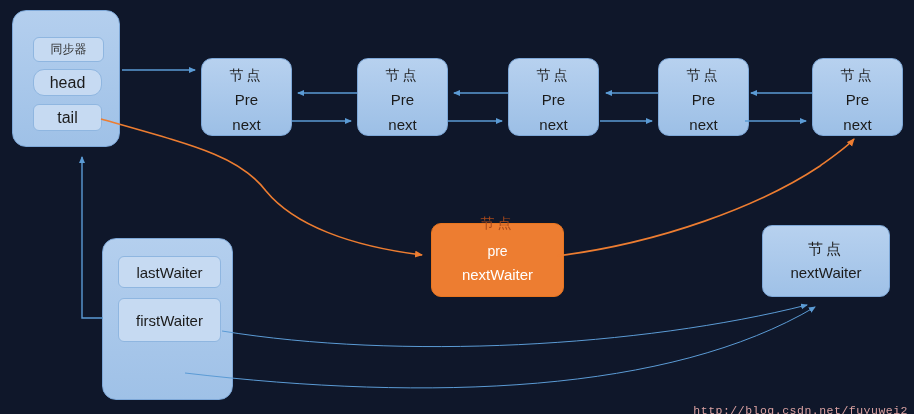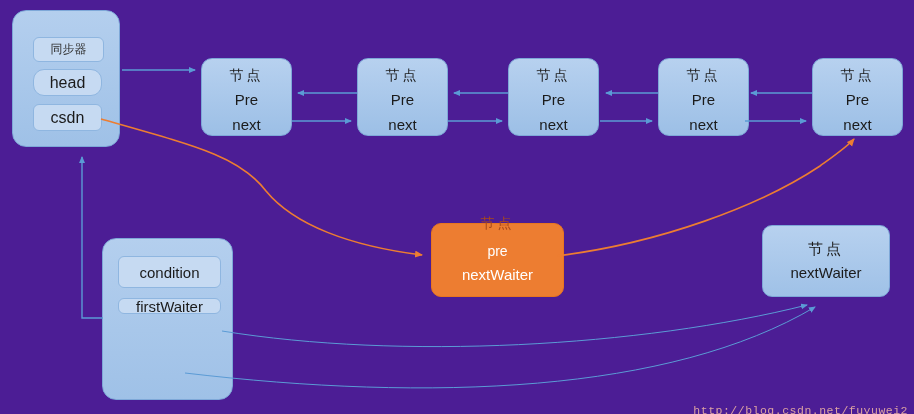--- a/index.html
+++ b/index.html
@@ -1,16 +1,16 @@
 <!DOCTYPE html>
 <html><head>
 <meta charset="utf-8">
 <style>
   html,body{margin:0;padding:0;background:#fff;}
-  #stage{position:relative;width:914px;height:414px;background:#4c1d95;overflow:hidden;
+  #stage{position:relative;width:914px;height:414px;background:#0f172a;overflow:hidden;
          font-family:"Liberation Sans","DejaVu Sans",sans-serif;color:#1b1b1b;}
 
   
   .bigbox{position:absolute;border-radius:14px;
           background:linear-gradient(180deg,#b4cfee 0%,#9fc1e7 100%);
           border:1px solid #7ea8d8;box-sizing:border-box;}
   .innerbox{position:absolute;border-radius:6px;background:#c6daf2;
             border:1px solid #8fb6e0;box-sizing:border-box;
             display:flex;align-items:center;justify-content:center;}
 
@@ -24,21 +24,21 @@
 
   
   .sync{left:12px;top:10px;width:108px;height:137px;}
   .sync .f0{left:20px;top:26px;width:71px;height:25px;font-size:12px;color:#2e2e2e;}
   .sync .f1{left:20px;top:58px;width:69px;height:27px;font-size:16px;border-radius:11px;}
   .sync .f2{left:20px;top:93px;width:69px;height:27px;font-size:16px;}
 
   
   .cond{left:102px;top:238px;width:131px;height:162px;}
   .cond .f0{left:15px;top:17px;width:103px;height:32px;font-size:15px;}
-  .cond .f1{left:15px;top:59px;width:103px;height:16px;font-size:15px;}
+  .cond .f1{left:15px;top:59px;width:103px;height:44px;font-size:15px;}
   .cond .f2{left:15px;top:101px;width:103px;height:32px;font-size:15px;}
 
   
   .orange{position:absolute;left:431px;top:223px;width:133px;height:74px;border-radius:10px;
           background:#ed7d31;border:1px solid #e8751f;box-sizing:border-box;text-align:center;}
   .orange .title{position:absolute;left:0;right:0;top:0;transform:translateY(-52%);
                  color:#a8491b;font-size:14px;letter-spacing:3px;}
   .orange .l1{display:block;padding-top:15px;line-height:24px;font-size:14px;color:#fff;}
   .orange .l2{display:block;line-height:24px;font-size:15px;color:#fff;}
 
@@ -60,21 +60,21 @@
 <div id="stage">
 
   <div class="bigbox sync">
     <div class="innerbox f0">
       <span>同步器</span>
     </div>
     <div class="innerbox f1">
       <span>head</span>
     </div>
     <div class="innerbox f2">
-      <span>csdn</span>
+      <span>tail</span>
     </div>
   </div>
 
   <div class="qnode q1">
     <span class="t">节点</span>
     <span class="l">Pre</span>
     <span class="l">next</span>
   </div>
   <div class="qnode q2">
     <span class="t">节点</span>
@@ -92,21 +92,21 @@
     <span class="l">next</span>
   </div>
   <div class="qnode q5">
     <span class="t">节点</span>
     <span class="l">Pre</span>
     <span class="l">next</span>
   </div>
 
   <div class="bigbox cond">
     <div class="innerbox f0">
-      <span>condition</span>
+      <span>lastWaiter</span>
     </div>
     <div class="innerbox f1">
       <span>firstWaiter</span>
     </div>
   </div>
 
   <div class="orange">
     <span class="title">节点</span>
     <span class="l1">pre</span>
     <span class="l2">nextWaiter</span>

